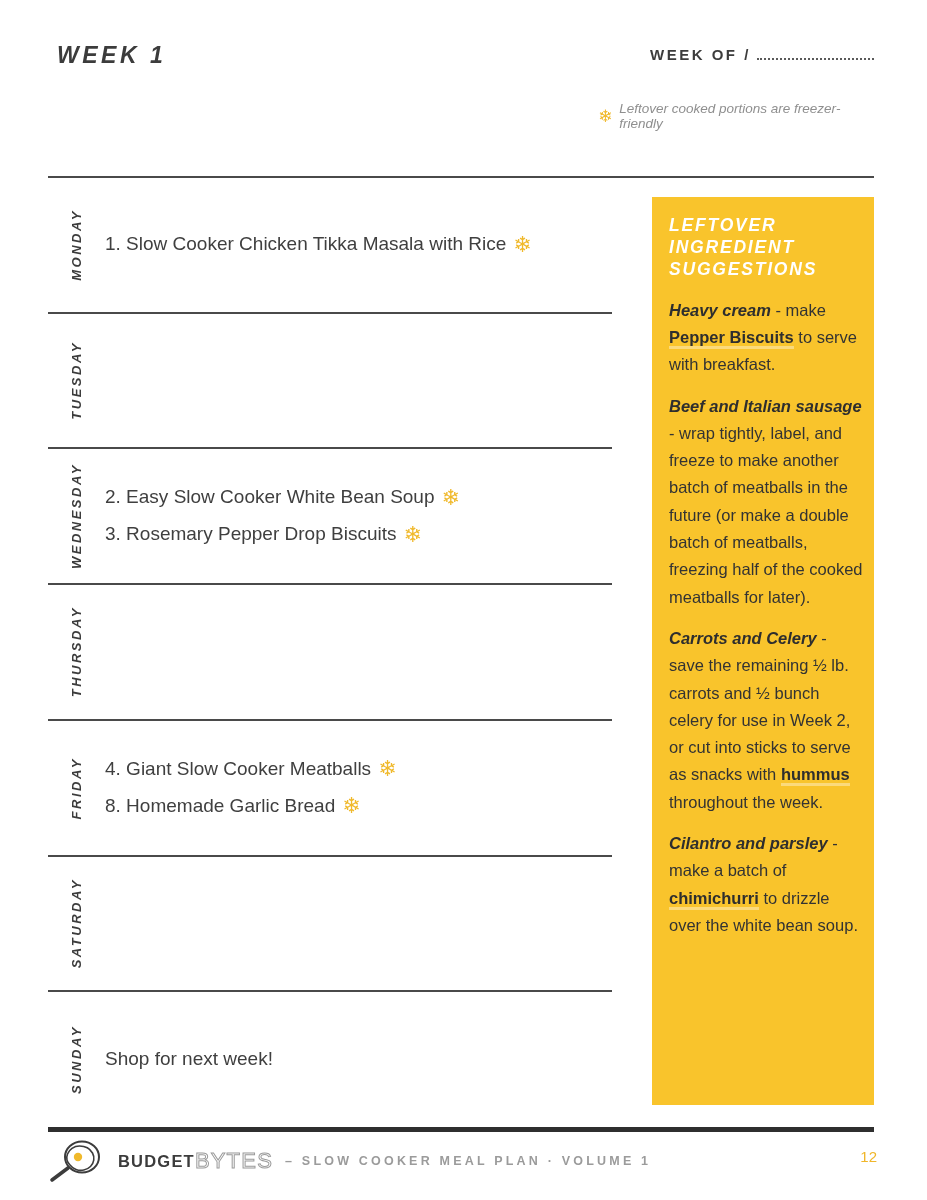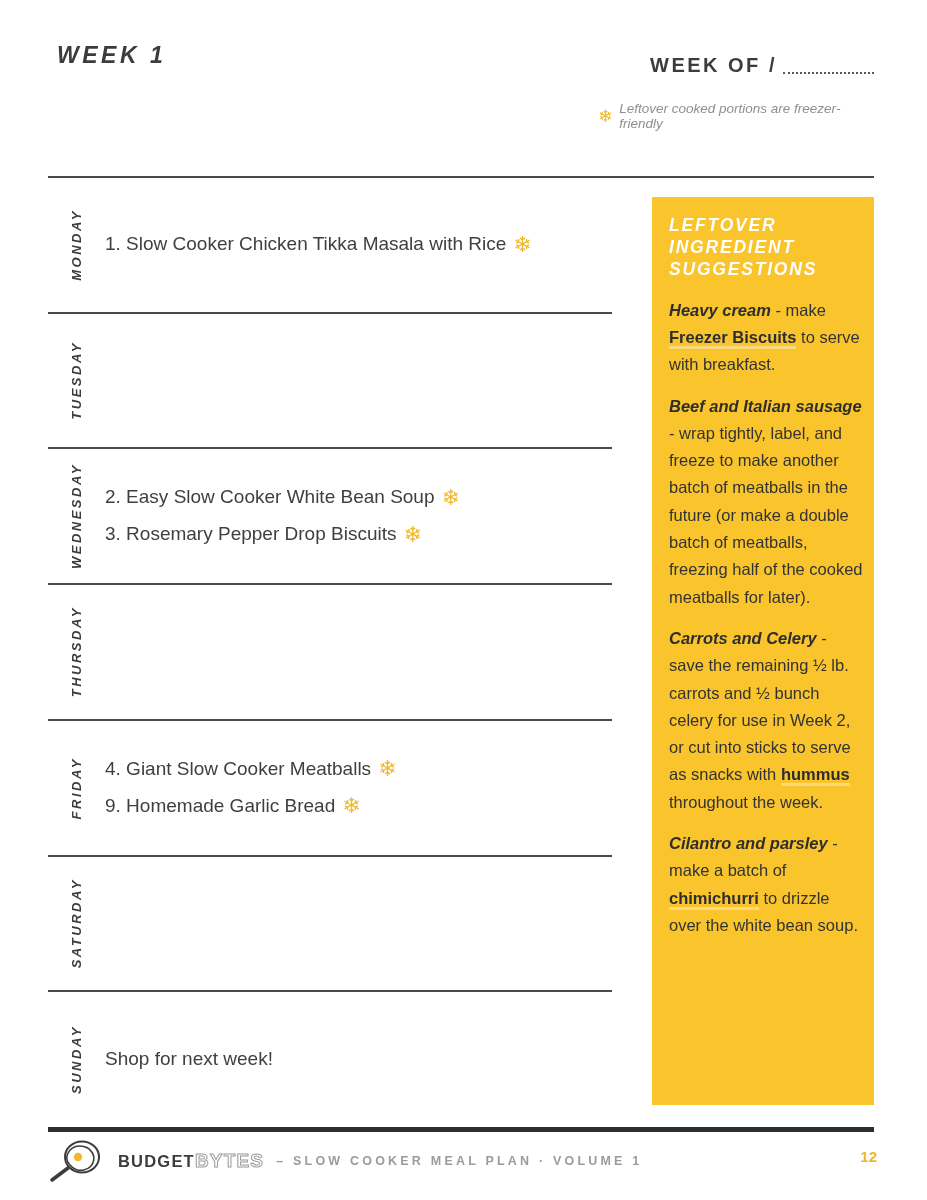--- a/index.html
+++ b/index.html
@@ -24,22 +24,22 @@
     font-size: 54px; font-weight: bold; font-style: italic;
     letter-spacing: 9px;
     color: #ffffff;
     -webkit-text-stroke: 2px #3F3F3F;
   }
   .week-of {
     position: absolute; left: 650px; top: 46px; width: 224px;
     display: flex; align-items: flex-end;
   }
   .week-of-label {
-    font-size: 20px; font-weight: bold; letter-spacing: 2.5px;
-    color: #3C3C3C; white-space: nowrap; margin-top: 8px;
+    font-size: 15px; font-weight: bold; letter-spacing: 2.5px;
+    color: #3C3C3C; white-space: nowrap;
   }
   .week-of-leader {
     flex: 1; border-bottom: 2px dotted #5a5a5a;
     margin-left: 6px; margin-bottom: 3px; height: 1px;
   }
   .legend {
     position: absolute; left: 598px; top: 101px; width: 280px;
     display: flex; align-items: center; gap: 7px;
   }
   .legend .snowflake-icon { font-size: 17px; line-height: 1; }
@@ -110,31 +110,31 @@
   .footer {
     position: absolute; left: 44px; top: 1136px; width: 830px; height: 50px;
     display: flex; align-items: center;
   }
   .footer-logo { width: 62px; height: 46px; flex: 0 0 auto; }
   .brand { display: flex; align-items: center; margin-left: 12px; }
   .brand-solid {
     font-size: 16.5px; font-weight: bold; letter-spacing: 1.2px; color: #3C3C3C;
   }
   .brand-outline {
-    font-size: 19px; font-weight: bold; letter-spacing: 1.2px;
+    font-size: 22px; font-weight: normal; letter-spacing: 1.2px;
     color: #ffffff; -webkit-text-stroke: 1px #9B9B9B;
   }
   .footer-tagline {
     margin-left: 12px;
     font-size: 12.5px; font-weight: bold; letter-spacing: 3.2px;
     color: #9B9B9B; white-space: nowrap;
   }
   .page-number {
     position: absolute; right: 50px; top: 1148px;
-    font-size: 15px; font-weight: bold; color: #F0B62A;
+    font-size: 15px; font-weight: normal; color: #F0B62A;
   }
 </style>
 </head>
 <body>
 
 <div class="page">
 
   <div class="week-label">WEEK 1</div>
 
   <div class="week-of">
@@ -190,21 +190,21 @@
       <div class="day-row">
         <div class="day-label-col">
           <div class="day-label">FRIDAY</div>
         </div>
         <div class="meals-col">
           <div class="meal">
             <span>4. Giant Slow Cooker Meatballs</span>
             <span class="snowflake-icon">❄</span>
           </div>
           <div class="meal">
-            <span>9. Homemade Garlic Bread</span>
+            <span>8. Homemade Garlic Bread</span>
             <span class="snowflake-icon">❄</span>
           </div>
         </div>
       </div>
       <div class="day-row">
         <div class="day-label-col">
           <div class="day-label">SATURDAY</div>
         </div>
         <div class="meals-col"></div>
       </div>
@@ -218,21 +218,21 @@
           </div>
         </div>
       </div>
     </div>
 
   <div class="sidebar">
     <div class="sidebar-title">LEFTOVER
 INGREDIENT
 SUGGESTIONS</div>
     <div id="sidebar-paragraphs">
-        <div class="sidebar-paragraph"><span class="seg-lead">Heavy cream</span><span> - make </span><span class="seg-link">Freezer Biscuits</span><span> to serve with breakfast.</span></div>
+        <div class="sidebar-paragraph"><span class="seg-lead">Heavy cream</span><span> - make </span><span class="seg-link">Pepper Biscuits</span><span> to serve with breakfast.</span></div>
         <div class="sidebar-paragraph"><span class="seg-lead">Beef and Italian sausage</span><span> - wrap tightly, label, and freeze to make another batch of meatballs in the future (or make a double batch of meatballs, freezing half of the cooked meatballs for later).</span></div>
         <div class="sidebar-paragraph"><span class="seg-lead">Carrots and Celery</span><span> - save the remaining ½ lb. carrots and ½ bunch celery for use in Week 2, or cut into sticks to serve as snacks with </span><span class="seg-link">hummus</span><span> throughout the week.</span></div>
         <div class="sidebar-paragraph"><span class="seg-lead">Cilantro and parsley</span><span> - make a batch of </span><span class="seg-link">chimichurri</span><span> to drizzle over the white bean soup.</span></div>
       </div>
   </div>
 
   <div class="footer-rule"></div>
   <div class="footer">
     <svg class="footer-logo" viewBox="0 0 62 46" xmlns="http://www.w3.org/2000/svg">
       <g fill="none" stroke="#3C3C3C" stroke-width="2" stroke-linecap="round">

